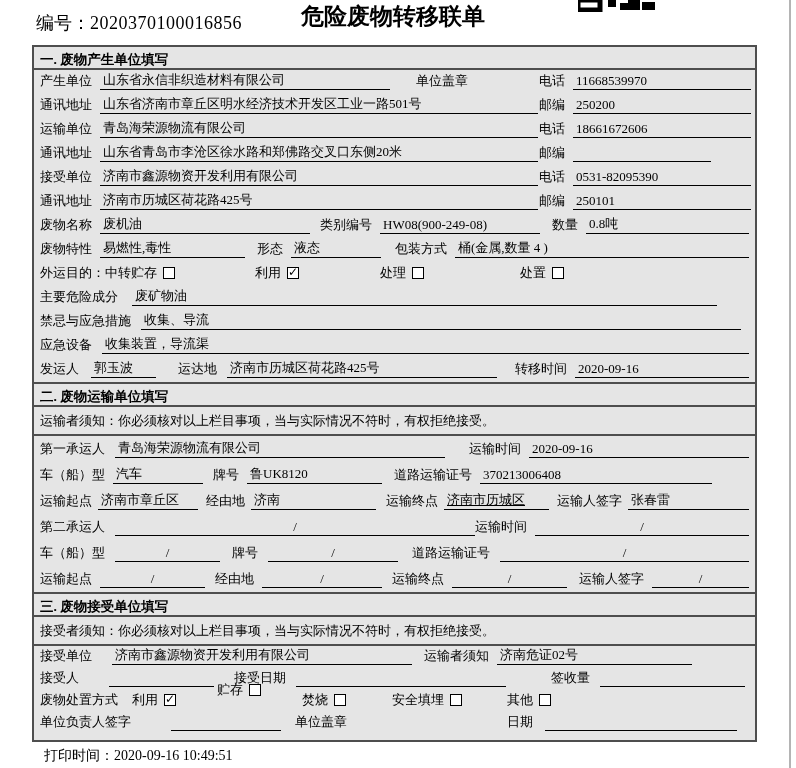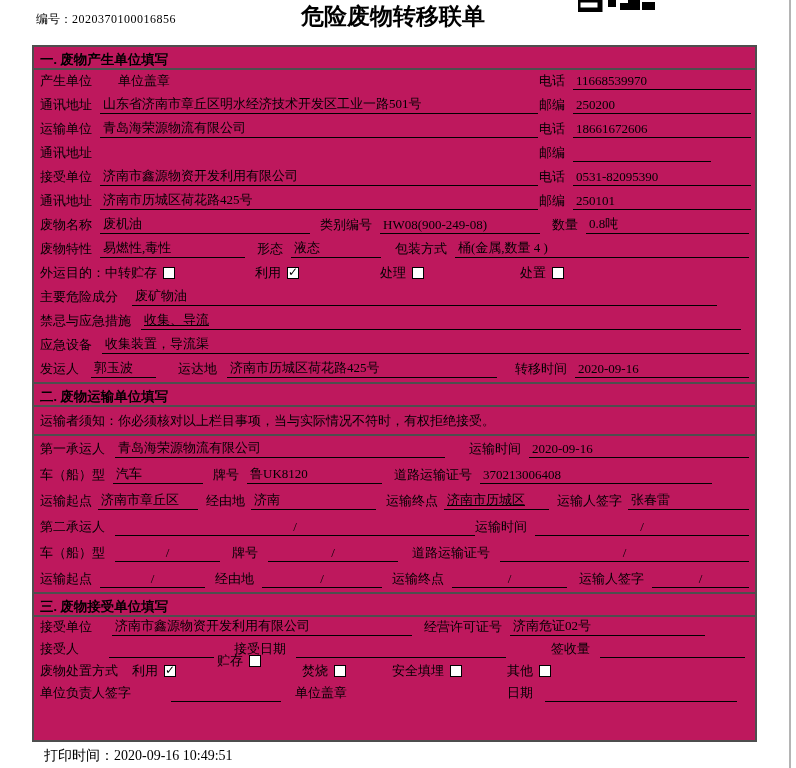--- a/index.html
+++ b/index.html
@@ -2,29 +2,29 @@
 <html><head>
 <meta charset="utf-8">
 <style>
   * { box-sizing: border-box; }
   html,body { margin:0; padding:0; }
   body {
     width:796px; height:768px; background:#ffffff; position:relative;
     font-family:"Liberation Serif","DejaVu Serif",serif;
     font-size:13px; color:#000; overflow:hidden;
   }
-  .serial { position:absolute; left:36px; top:11px; font-size:12px; white-space:nowrap; }
+  .serial { position:absolute; left:36px; top:11px; font-size:18px; white-space:nowrap; }
   .serial .num { font-family:"Liberation Serif",serif; letter-spacing:0.5px; }
   .title { position:absolute; left:90px; right:100px; top:1px; text-align:center;
            font-size:23px; font-weight:bold; white-space:nowrap; }
   .qr { position:absolute; left:578px; top:0; }
   .page-edge { position:absolute; left:789px; top:0; width:2px; height:768px; background:#b4b4b4; }
 
   .form { position:absolute; left:32px; top:45px; width:725px; height:697px;
-          border:2px solid #4e4e4e; background:#be185d; }
+          border:2px solid #4e4e4e; background:#e5e5e5; }
   .section { width:100%; }
   .sec2 { border-top:2px solid #4e4e4e; }
   .sec-header { font-weight:bold; font-size:13.5px; padding:4px 6px 3px 6px;
                 border-bottom:2px solid #4e4e4e; height:23px; }
   .notice { height:29px; display:flex; align-items:center; padding:12px 6px;
             border-bottom:2px solid #4e4e4e; white-space:nowrap; }
 
   .row { position:relative; display:flex; align-items:flex-end; padding:0 6px 4px 6px;
          height:24px; white-space:nowrap; }
   .s2row { height:26px; }
@@ -63,20 +63,21 @@
 
 <div class="page-edge"></div>
 
 <div class="form">
 
   <div class="section">
     <div class="sec-header">一. 废物产生单位填写</div>
 
     <div class="row">
       <span class="lbl">产生单位</span>
+      <span class="val" style="width:290px;margin-left:8px;">山东省永信非织造材料有限公司</span>
       <span class="lbl" style="margin-left:26px;">单位盖章</span>
       <span class="rg">
         <span class="lbl">电话</span>
         <span class="val" style="width:178px;">11668539970</span>
       </span>
     </div>
 
     <div class="row">
       <span class="lbl">通讯地址</span>
       <span class="val" style="width:438px;margin-left:8px;">山东省济南市章丘区明水经济技术开发区工业一路501号</span>
@@ -90,20 +91,21 @@
       <span class="lbl">运输单位</span>
       <span class="val" style="width:438px;margin-left:8px;">青岛海荣源物流有限公司</span>
       <span class="rg">
         <span class="lbl">电话</span>
         <span class="val" style="width:178px;">18661672606</span>
       </span>
     </div>
 
     <div class="row">
       <span class="lbl">通讯地址</span>
+      <span class="val" style="width:438px;margin-left:8px;">山东省青岛市李沧区徐水路和郑佛路交叉口东侧20米</span>
       <span class="rg">
         <span class="lbl">邮编</span>
         <span class="val" style="width:138px;"></span>
       </span>
     </div>
 
     <div class="row">
       <span class="lbl">接受单位</span>
       <span class="val" style="width:438px;margin-left:8px;">济南市鑫源物资开发利用有限公司</span>
       <span class="rg">
@@ -159,21 +161,21 @@
       </span>
     </div>
 
     <div class="row">
       <span class="lbl">主要危险成分</span>
       <span class="val" style="width:585px;margin-left:14px;">废矿物油</span>
     </div>
 
     <div class="row">
       <span class="lbl">禁忌与应急措施</span>
-      <span class="val" style="width:600px;margin-left:10px;text-decoration:underline;">收集、导流</span>
+      <span class="val" style="width:600px;margin-left:10px;">收集、导流</span>
     </div>
 
     <div class="row">
       <span class="lbl">应急设备</span>
       <span class="val grow" style="margin-left:10px;">收集装置，导流渠</span>
     </div>
 
     <div class="row">
       <span class="lbl">发运人</span>
       <span class="val" style="width:65px;margin-left:12px;">郭玉波</span>
@@ -238,25 +240,26 @@
       <span class="val slash" style="width:120px;margin-left:8px;">/</span>
       <span class="lbl" style="margin-left:10px;">运输终点</span>
       <span class="val slash" style="width:115px;margin-left:8px;">/</span>
       <span class="lbl" style="margin-left:12px;">运输人签字</span>
       <span class="val slash grow" style="margin-left:8px;">/</span>
     </div>
   </div>
 
   <div class="section sec2">
     <div class="sec-header">三. 废物接受单位填写</div>
+    <div class="notice">接受者须知：你必须核对以上栏目事项，当与实际情况不符时，有权拒绝接受。</div>
 
     <div class="row s3row">
       <span class="lbl">接受单位</span>
       <span class="val" style="width:300px;margin-left:20px;">济南市鑫源物资开发利用有限公司</span>
-      <span class="lbl" style="margin-left:12px;">经营许可证号</span>
+      <span class="lbl" style="margin-left:12px;">运输者须知</span>
       <span class="val" style="width:195px;margin-left:8px;">济南危证02号</span>
     </div>
 
     <div class="row s3row">
       <span class="lbl">接受人</span>
       <span class="val" style="width:105px;margin-left:30px;"></span>
       <span class="lbl" style="margin-left:20px;">接受日期</span>
       <span class="val" style="width:210px;margin-left:10px;"></span>
       <span class="lbl" style="margin-left:auto;">签收量</span>
       <span class="val" style="width:145px;margin-left:10px;margin-right:4px;"></span>

